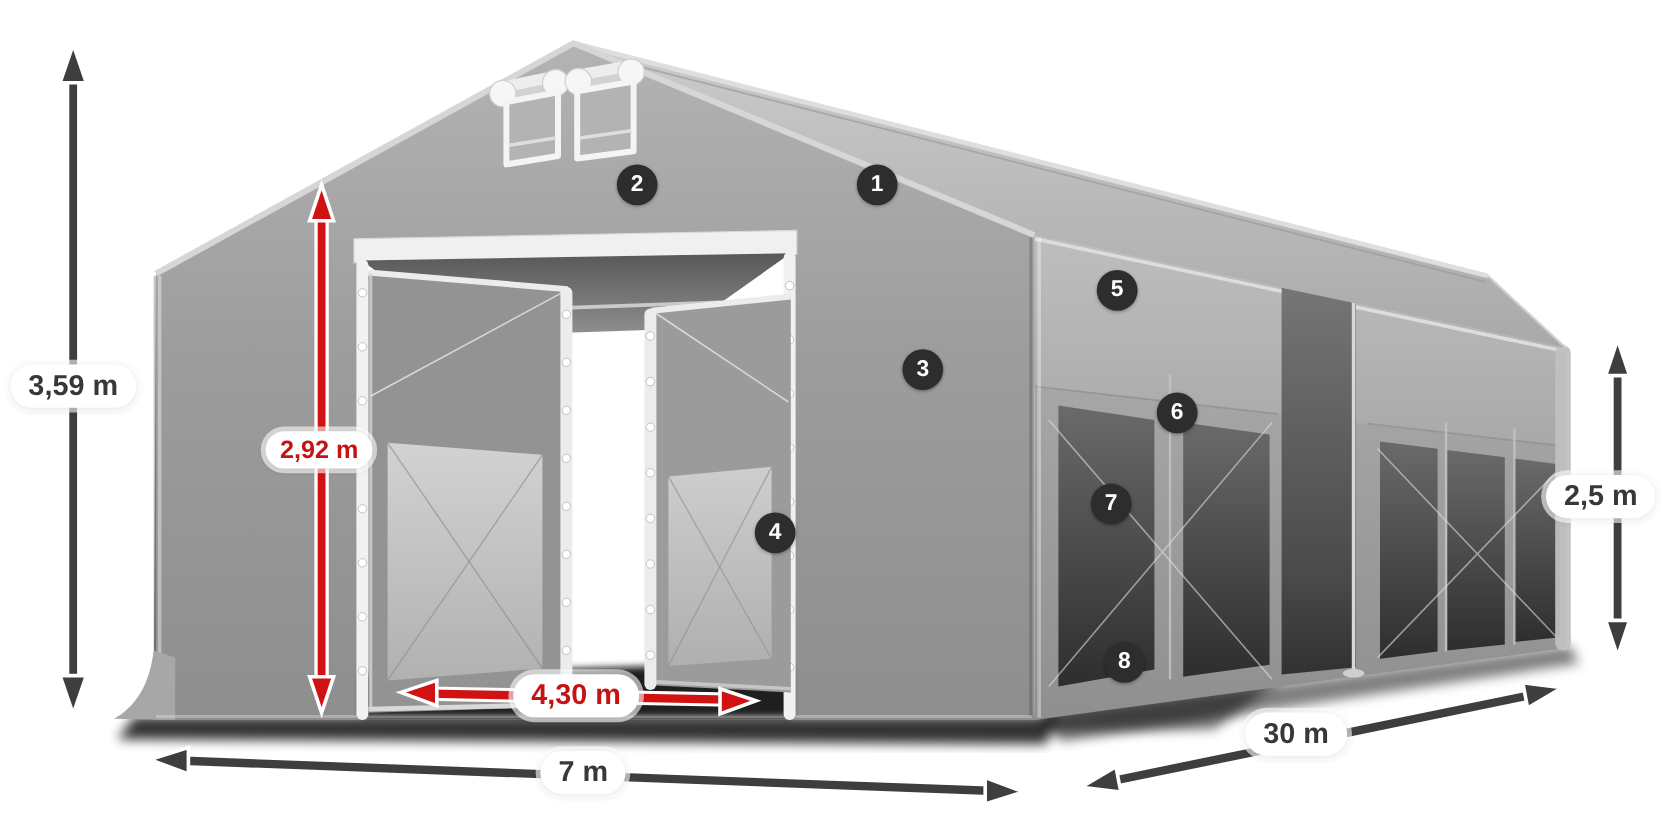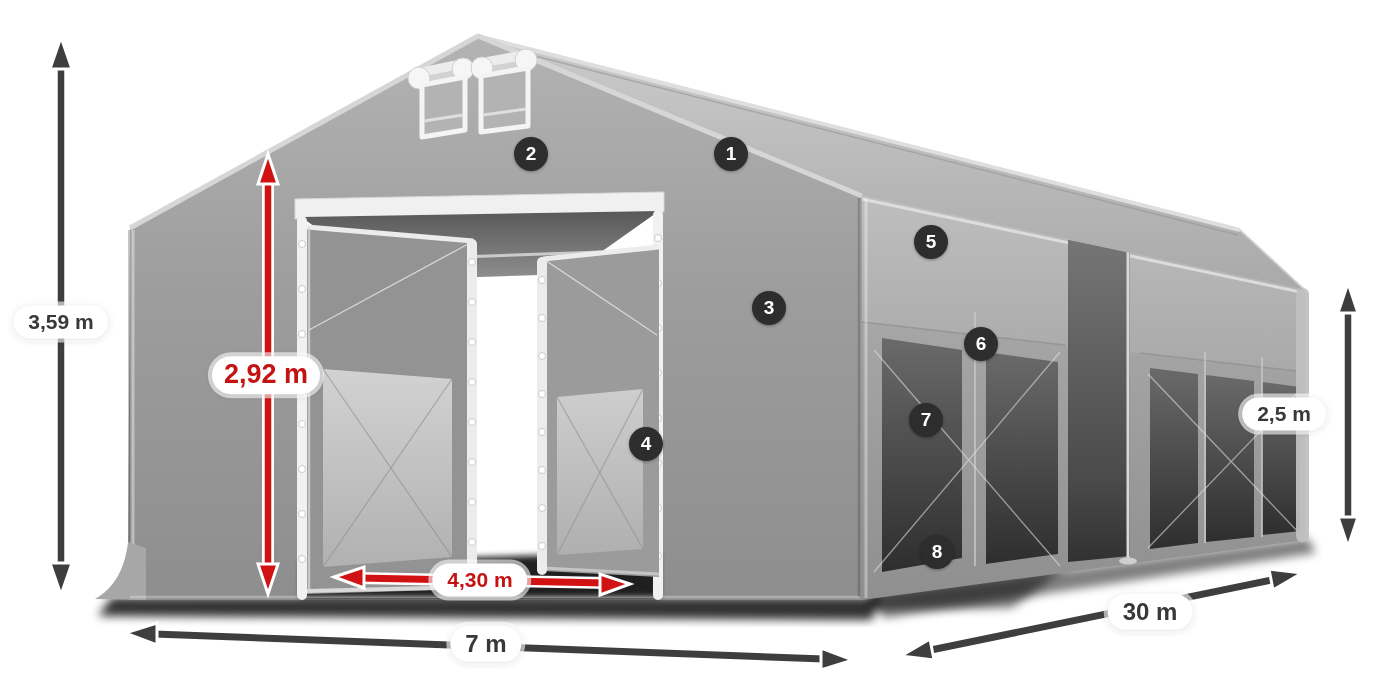--- a/index.html
+++ b/index.html
@@ -4,26 +4,26 @@
 <style>
   html,body{margin:0;padding:0;background:#fff;}
   .stage{
     position:relative;width:1400px;height:700px;background:#ffffff;
     overflow:hidden;font-family:"Liberation Sans",sans-serif;
   }
   .stage svg{position:absolute;left:0;top:0;}
   .pill{
     position:absolute;transform:translate(-50%,-50%);
     background:#ffffff;border-radius:999px;padding:5px 15px;
-    font-weight:bold;font-size:21px;line-height:1.1;color:#383838;
+    font-weight:bold;font-size:24px;line-height:1.1;color:#383838;
     box-shadow:0 0 0 4px rgba(255,255,255,.6),0 1px 6px rgba(0,0,0,.28);
     white-space:nowrap;z-index:30;
   }
   .pill.red{color:#c51313;}
-  .pill.sm{font-size:27px;padding:4px 12px;}
+  .pill.sm{font-size:21px;padding:4px 12px;}
   .pill.lg{font-size:24px;}
   .badge{
     position:absolute;transform:translate(-50%,-50%);
     width:34px;height:34px;border-radius:50%;
     background:#2d2d2d;color:#ffffff;text-align:center;
     font-weight:bold;font-size:19px;line-height:34px;z-index:20;
     box-shadow:0 1px 3px rgba(0,0,0,.35);
     cursor:pointer;
   }
 </style>
@@ -258,22 +258,22 @@
         <polygon points="1348,283 1338,313 1358,313" fill="#3e3e3e" stroke="#ffffff" stroke-width="3"></polygon>
         <polygon points="1348,547 1338,517 1358,517" fill="#3e3e3e" stroke="#ffffff" stroke-width="3"></polygon>
       </g>
     </g>
   </svg>
 
   <div class="pill" style="left:61px;top:322px">3,59 m</div>
   <div class="pill red sm" style="left:266px;top:375px">2,92 m</div>
   <div class="pill red" style="left:480px;top:580px">4,30 m</div>
   <div class="pill lg" style="left:486px;top:644px">7 m</div>
-  <div class="pill lg" style="left:1150px;top:612px">30 m</div>
-  <div class="pill" style="left:1284px;top:414px">2,5 m</div>
+  <div class="pill lg" style="left:1080px;top:612px">30 m</div>
+  <div class="pill" style="left:1334px;top:414px">2,5 m</div>
 
   <div class="badge" style="left:731px;top:154px">1</div>
   <div class="badge" style="left:531px;top:154px">2</div>
   <div class="badge" style="left:769px;top:308px">3</div>
   <div class="badge" style="left:646px;top:444px">4</div>
   <div class="badge" style="left:931px;top:242px">5</div>
   <div class="badge" style="left:981px;top:344px">6</div>
   <div class="badge" style="left:926px;top:420px">7</div>
   <div class="badge" style="left:937px;top:552px">8</div>
 

